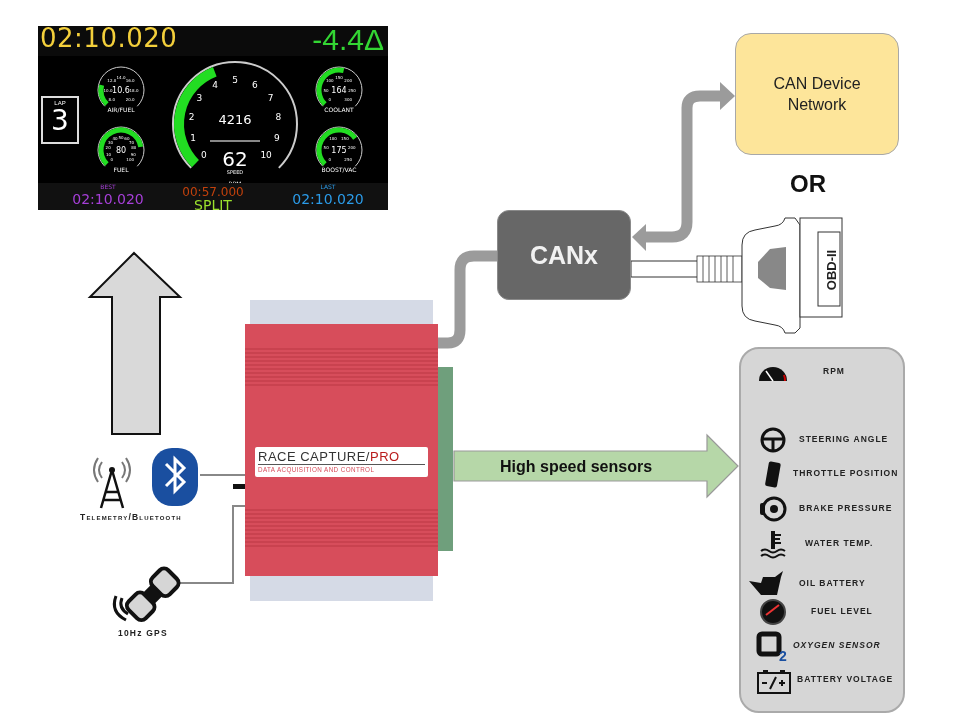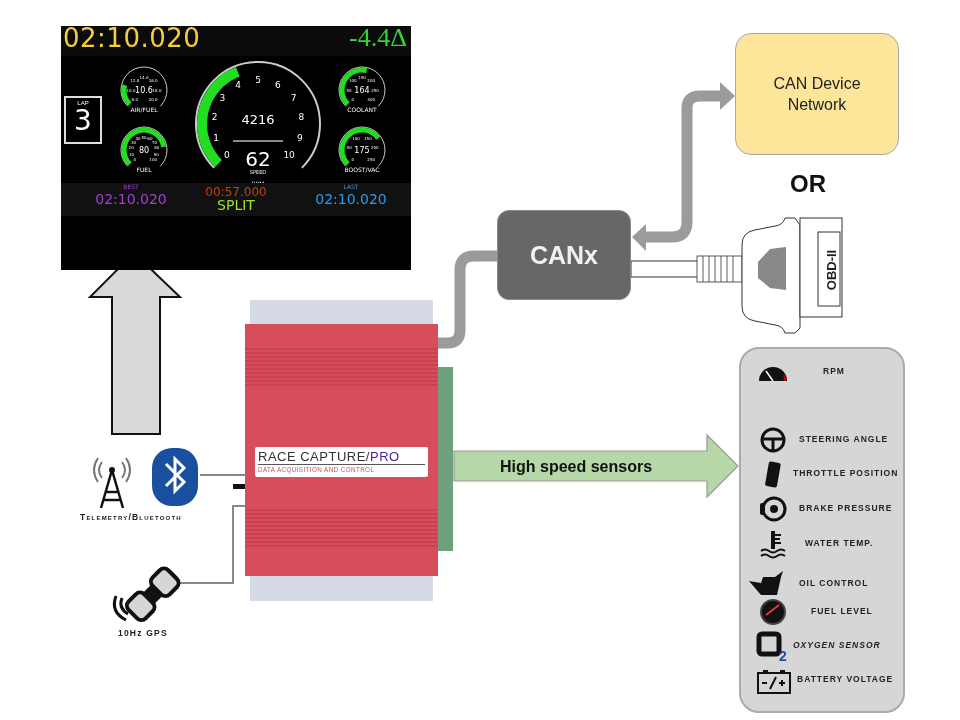--- a/index.html
+++ b/index.html
@@ -1,22 +1,22 @@
 <!DOCTYPE html>
 <html><head>
 <meta charset="utf-8">
 <style>
   html, body { margin: 0; padding: 0; }
   body { width: 960px; height: 720px; background: #ffffff; position: relative; overflow: hidden; font-family: "Liberation Sans", sans-serif; }
   .abs { position: absolute; }
 
   
-  #dash { left: 38px; top: 26px; width: 350px; height: 244px; background: #000; overflow: hidden; margin-left: 23px; }
+  #dash { left: 38px; top: 26px; width: 350px; height: 184px; background: #000; overflow: hidden; }
   #dash .laptime { position: absolute; left: 2px; top: -3px; color: #f3cf3b; font-family: "DejaVu Sans", sans-serif; font-size: 26px; letter-spacing: 0.5px; }
-  #dash .delta { position: absolute; right: 4px; top: -3px; color: #33d633; font-family: Liberation Serif, serif; font-size: 26px; }
+  #dash .delta { position: absolute; right: 4px; top: -3px; color: #33d633; font-family: Liberation Sans, sans-serif; font-size: 30px; }
   #dash .topband { position: absolute; left: 0; top: 0; width: 350px; height: 30px; background: #0b0b0b; }
   #dash .lapbox { position: absolute; left: 3px; top: 70px; width: 38px; height: 48px; border: 2px solid #ddd; box-sizing: border-box; color: #fff; text-align: center; }
   #dash .lapbox .lbl { font-size: 6px; margin-top: 2px; }
   #dash .lapbox .num { font-size: 28px; line-height: 30px; font-family: "DejaVu Sans", sans-serif; }
   #dash svg { position: absolute; left: 0; top: 0; }
   #dash .bottom { position: absolute; left: 0; top: 157px; width: 350px; height: 33px; background: #111; }
   #dash .bcell { position: absolute; top: 0; text-align: center; font-family: "DejaVu Sans", sans-serif; }
   #dash .bcell .small { font-size: 6px; line-height: 8px; }
   #dash .bcell .big { font-size: 14px; line-height: 16px; }
   #dash .footer { position: absolute; left: 0; top: 190px; width: 350px; height: 14px; background: #000; }
@@ -30,21 +30,21 @@
   #canx { left: 497px; top: 210px; width: 134px; height: 90px; background: #676767; border: 1.5px solid #8a8a8a; border-radius: 12px; box-sizing: border-box; color: #f1f1f1; font-weight: bold; font-size: 25px; display: flex; align-items: center; justify-content: center; }
 
   
   #rc-top { left: 250px; top: 300px; width: 183px; height: 26px; background: #d5dae6; }
   #rc-bottom { left: 250px; top: 575px; width: 183px; height: 26px; background: #d5dae6; }
   #rc-body { left: 245px; top: 324px; width: 193px; height: 252px; background: #d74d5b; }
   .rib { position: absolute; left: 0; width: 193px; background: repeating-linear-gradient(to bottom, #c9424f 0 2px, #d74d5b 2px 4px); }
   #rc-green { left: 438px; top: 367px; width: 15px; height: 184px; background: #6f9f7c; }
   #rc-logo { position: absolute; left: 10px; top: 123px; width: 173px; height: 30px; background: #fff; border-radius: 2px; }
   #rc-logo .l1 { position: absolute; left: 3px; top: 2px; font-size: 13px; letter-spacing: 0.5px; color: #333; white-space: nowrap; }
-  #rc-logo .l1 span.pro { color: #4c1d95; }
+  #rc-logo .l1 span.pro { color: #b91c1c; }
   #rc-logo .rule { position: absolute; left: 3px; top: 17px; width: 167px; height: 1px; background: #555; }
   #rc-logo .l2 { position: absolute; left: 3px; top: 19px; font-size: 6.3px; color: #d74d5b; white-space: nowrap; letter-spacing: 0.4px; }
 
   #hs-label { left: 500px; top: 458px; font-size: 16px; font-weight: bold; color: #111; }
 
   
   #sensors { left: 739px; top: 347px; width: 166px; height: 366px; background: #d6d6d6; border: 2px solid #aaa; border-radius: 20px; box-sizing: border-box; }
   .sensor { position: absolute; left: 0; width: 166px; height: 30px; }
   .sensor .ico { position: absolute; width: 36px; height: 30px; }
   .sensor .txt { position: absolute; top: 9px; font-size: 8.5px; font-weight: bold; letter-spacing: 1px; color: #222; white-space: nowrap; }
@@ -268,21 +268,21 @@
           <rect x="16" y="2" width="4" height="18" fill="#111"></rect>
           <path d="M20 6 L26 6 M20 10 L25 10 M20 14 L26 14" stroke="#111" stroke-width="2"></path>
           <path d="M6 22 Q10 19 14 22 T22 22 T30 22 M6 27 Q10 24 14 27 T22 27 T30 27" stroke="#111" stroke-width="2" fill="none"></path>
         </svg></span>
       <span class="txt" style="left: 64px;">WATER TEMP.</span>
     </div>
     <div class="sensor" style="top: 220px;">
       <span class="ico" style="left: 6px;"><svg width="40" height="32" viewBox="0 0 40 32">
           <path d="M2 12 L14 14 L16 8 L28 8 L36 2 L34 8 L30 26 L14 26 Z" fill="#111"></path>
         </svg></span>
-      <span class="txt" style="left: 58px;">OIL CONTROL</span>
+      <span class="txt" style="left: 58px;">OIL BATTERY</span>
     </div>
     <div class="sensor" style="top: 248px;">
       <span class="ico" style="left: 14px;"><svg width="40" height="32" viewBox="0 0 40 32">
           <circle cx="18" cy="15" r="12" fill="#111" stroke="#444" stroke-width="2"></circle>
           <line x1="11" y1="18" x2="24" y2="8" stroke="#e33" stroke-width="2"></line>
         </svg></span>
       <span class="txt" style="left: 70px;">FUEL LEVEL</span>
     </div>
     <div class="sensor" style="top: 282px;">
       <span class="ico" style="left: 14px;"><svg width="40" height="32" viewBox="0 0 40 32">

